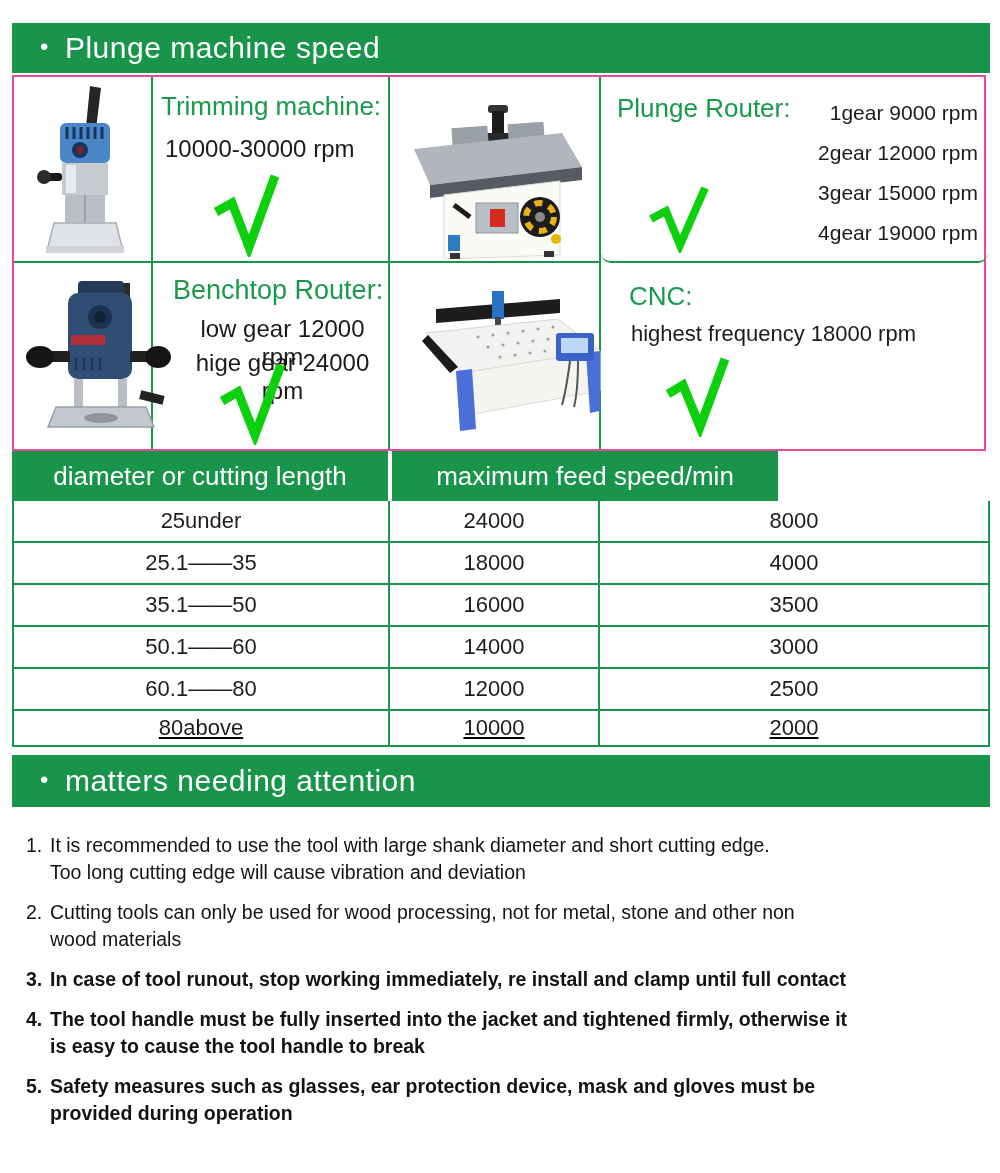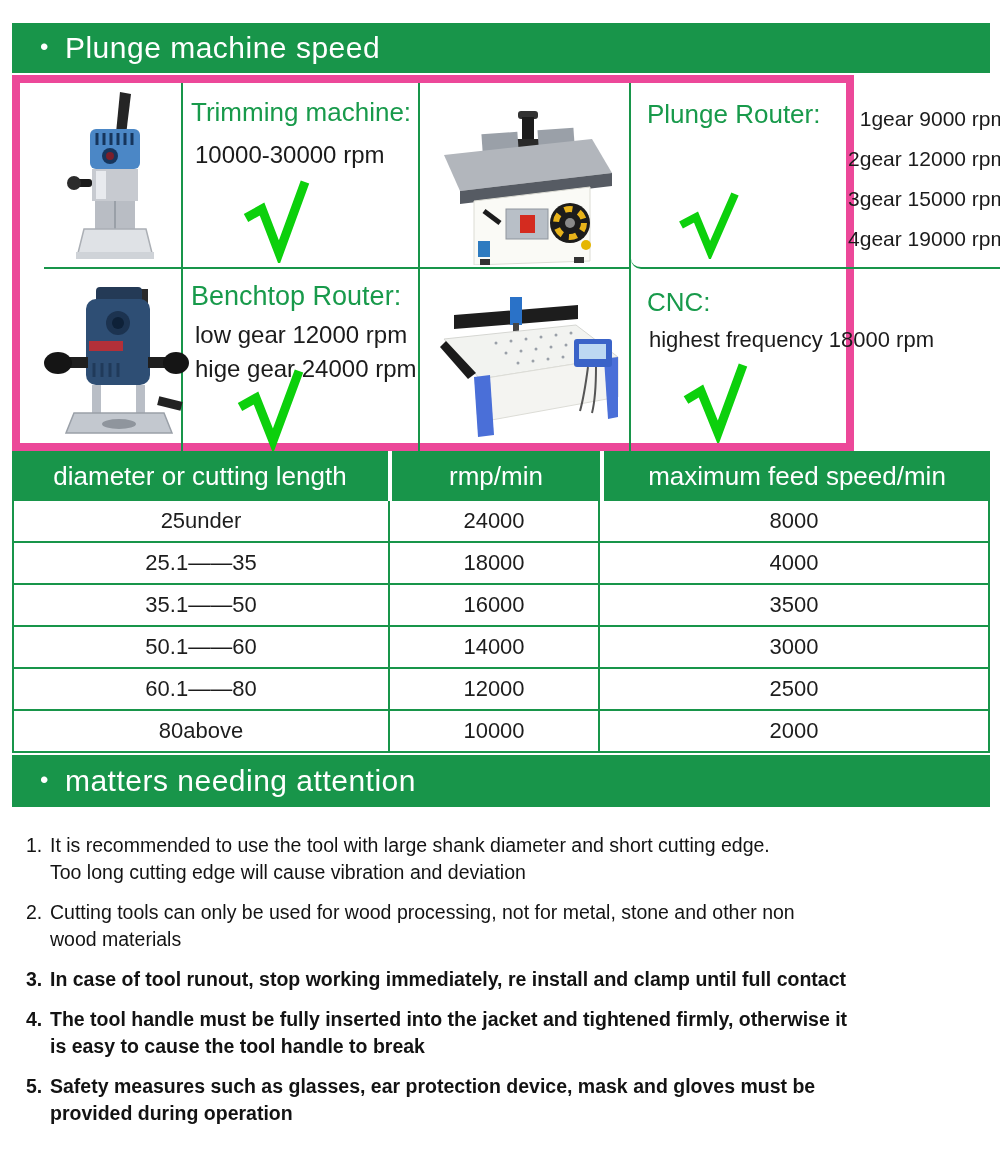--- a/index.html
+++ b/index.html
@@ -12,47 +12,47 @@
     position:absolute; left:12px; width:978px; height:50px;
     background:#18954A; color:#ffffff; display:flex; align-items:center;
     padding-left:28px; font-size:30px; letter-spacing:0.5px;
   }
   .banner .bullet { font-size:24px; margin-right:16px; position:relative; top:-1px; }
   #banner1 { top:23px; }
   #banner2 { top:755px; height:52px; }
 
   
   .machine-grid {
-    position:absolute; left:12px; top:75px; width:842px; height:376px;
+    position:absolute; left:12px; top:75px; width:974px; height:376px;
     display:grid; grid-template-columns:139px 237px 211px 387px;
-    grid-template-rows:186px 186px; border:8px solid #ec4899;padding-left:24px;
+    grid-template-rows:186px 186px; border:2px solid #ec4899;
   }
   .mcell { position:relative; border-right:2px solid #18954A; border-bottom:2px solid #18954A; }
   .mcell.last-col { border-right:none;border-radius:10px; }
-  .mcell.last-row { border-bottom:none; }
+  .mcell.last-row { border-bottom:none;margin-left:12px; }
   .mcell svg.machine { position:absolute; }
   .mlabel { position:absolute; color:#189A4B; font-size:26px; }
   .mspec  { position:absolute; color:#1b1b1b; font-size:24px;text-align:center; }
   .gear-list { position:absolute; right:10px; top:16px; color:#1b1b1b; font-size:21px; text-align:right; }
   .gear-list div { height:40px; line-height:40px; }
   .check { position:absolute; }
 
   
   .thead { position:absolute; left:12px; top:451px; width:978px; height:50px; display:flex; gap:4px; }
   .th {
     background:#18954A; color:#ffffff; font-size:26px; display:flex;
     align-items:center; justify-content:center; height:50px;
   }
   .th1 { width:376px; } .th2 { width:208px; } .th3 { width:386px; }
   .tbody {
     position:absolute; left:12px; top:501px; width:978px;
     border:2px solid #18954A; border-top:none;
   }
   .tr { display:flex; height:42px; border-bottom:2px solid #18954A; }
-  .tr:last-child { border-bottom:none; height:40px; }
+  .tr:last-child { border-bottom:none; height:34px;text-decoration:underline; }
   .td {
     display:flex; align-items:center; justify-content:center;
     color:#1d1d1d; font-size:22px; border-right:2px solid #18954A; height:100%;
   }
   .td1 { width:376px; } .td2 { width:210px; } .td3 { width:388px; border-right:none; }
 
   
   .attention { position:absolute; left:26px; top:832px; width:952px; color:#131313; }
   .att-item { display:flex; margin-bottom:13px; font-size:19.5px; line-height:27px; }
   .att-item .num { flex:0 0 24px; }
@@ -216,21 +216,20 @@
       <div class="mlabel" style="left:16px;top:18px">CNC:</div>
       <div class="mspec" style="left:18px;top:58px;font-size:22px">highest frequency 18000 rpm</div>
       <svg class="check" style="left:50px;top:90px" width="70" height="84" viewBox="0 0 70 84">
         <polyline points="5,41 20,32 37,74 62,6" fill="none" stroke="#0CD00C" stroke-width="9" stroke-linejoin="miter"></polyline>
       </svg>
     </div>
   </div>
 
   <div class="thead">
     <div class="th th1">diameter or cutting length</div>
-    <div class="th th2">rmp/min</div>
     <div class="th th3">maximum feed speed/min</div>
   </div>
 
   <div class="tbody">
     <div class="tr">
       <div class="td td1">25under</div>
       <div class="td td2">24000</div>
       <div class="td td3">8000</div>
     </div>
     <div class="tr">

